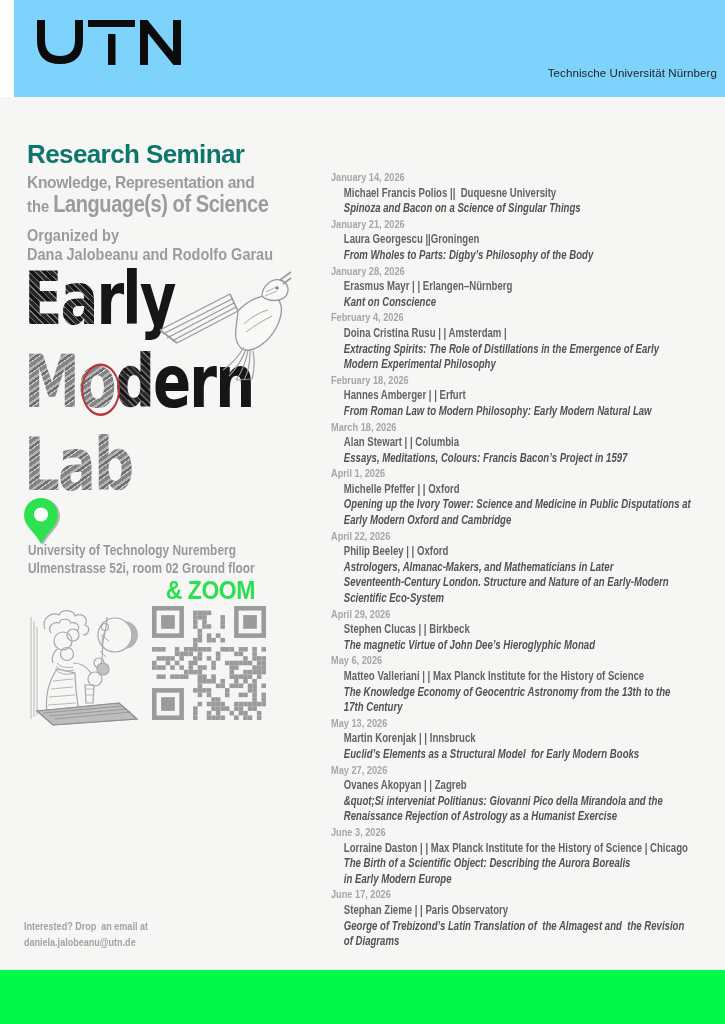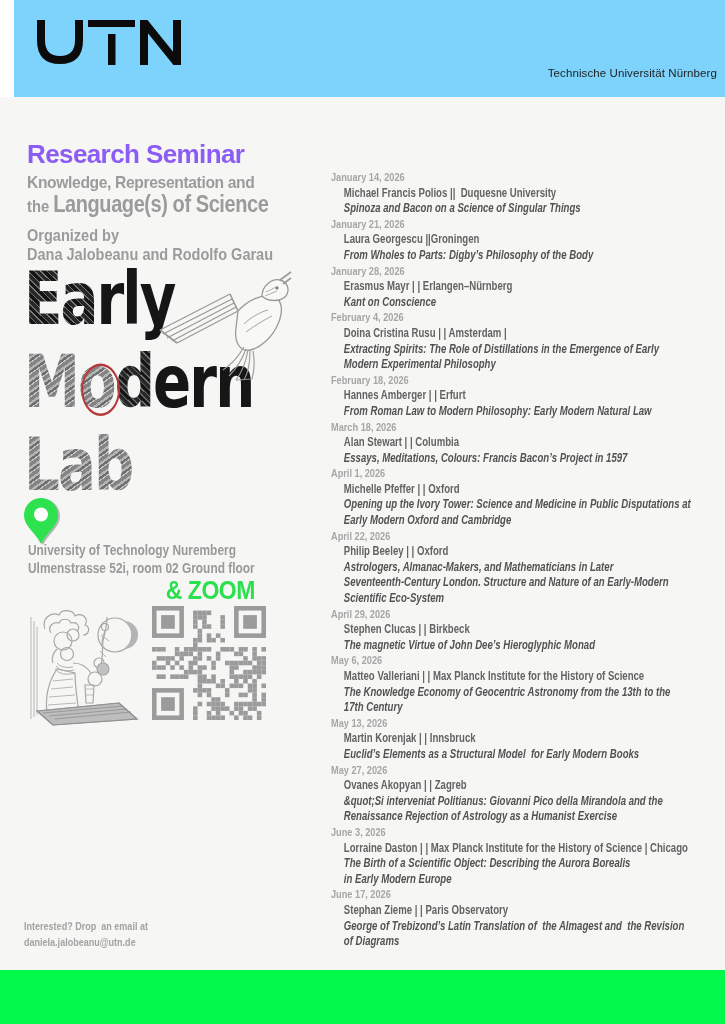--- a/index.html
+++ b/index.html
@@ -8,21 +8,21 @@
   
   .hdr{position:absolute;left:14px;top:0;width:725px;height:97px;background:#7dd3fc;}
   .utn-logo{position:absolute;left:22px;top:20px;}
   .inst{position:absolute;right:22px;top:67px;font-size:11.5px;color:#1f1f1f;
         letter-spacing:0.1px;white-space:pre;}
   
   .bodybg{position:absolute;left:0;top:97px;width:725px;height:873px;background:#f6f6f4;}
   .footer{position:absolute;left:0;top:970px;width:725px;height:54px;background:#00f94b;}
   
   .title{position:absolute;left:27px;top:139px;font-size:26px;font-weight:bold;
-         color:#8b5cf6;letter-spacing:-0.6px;white-space:pre;}
+         color:#0f766e;letter-spacing:-0.6px;white-space:pre;}
   .sub1{position:absolute;left:27px;top:173px;font-size:17px;font-weight:bold;
         color:#9b9b9b;letter-spacing:-0.4px;white-space:pre;transform:scaleX(0.92);transform-origin:0 0;}
   .sub2{position:absolute;left:27px;top:191px;font-size:17px;font-weight:bold;
         color:#9b9b9b;white-space:pre;transform:scaleX(0.87);transform-origin:0 0;}
   .sub2 .big{font-size:23px;letter-spacing:-0.5px;}
   .org{position:absolute;left:27px;top:226px;font-size:16.5px;font-weight:bold;
        color:#9b9b9b;line-height:18.5px;white-space:pre;transform:scaleX(0.88);transform-origin:0 0;}
   
   .eml{position:absolute;font-weight:bold;font-family:"DejaVu Sans",sans-serif;
        font-size:58px;line-height:58px;letter-spacing:-2px;white-space:pre;

